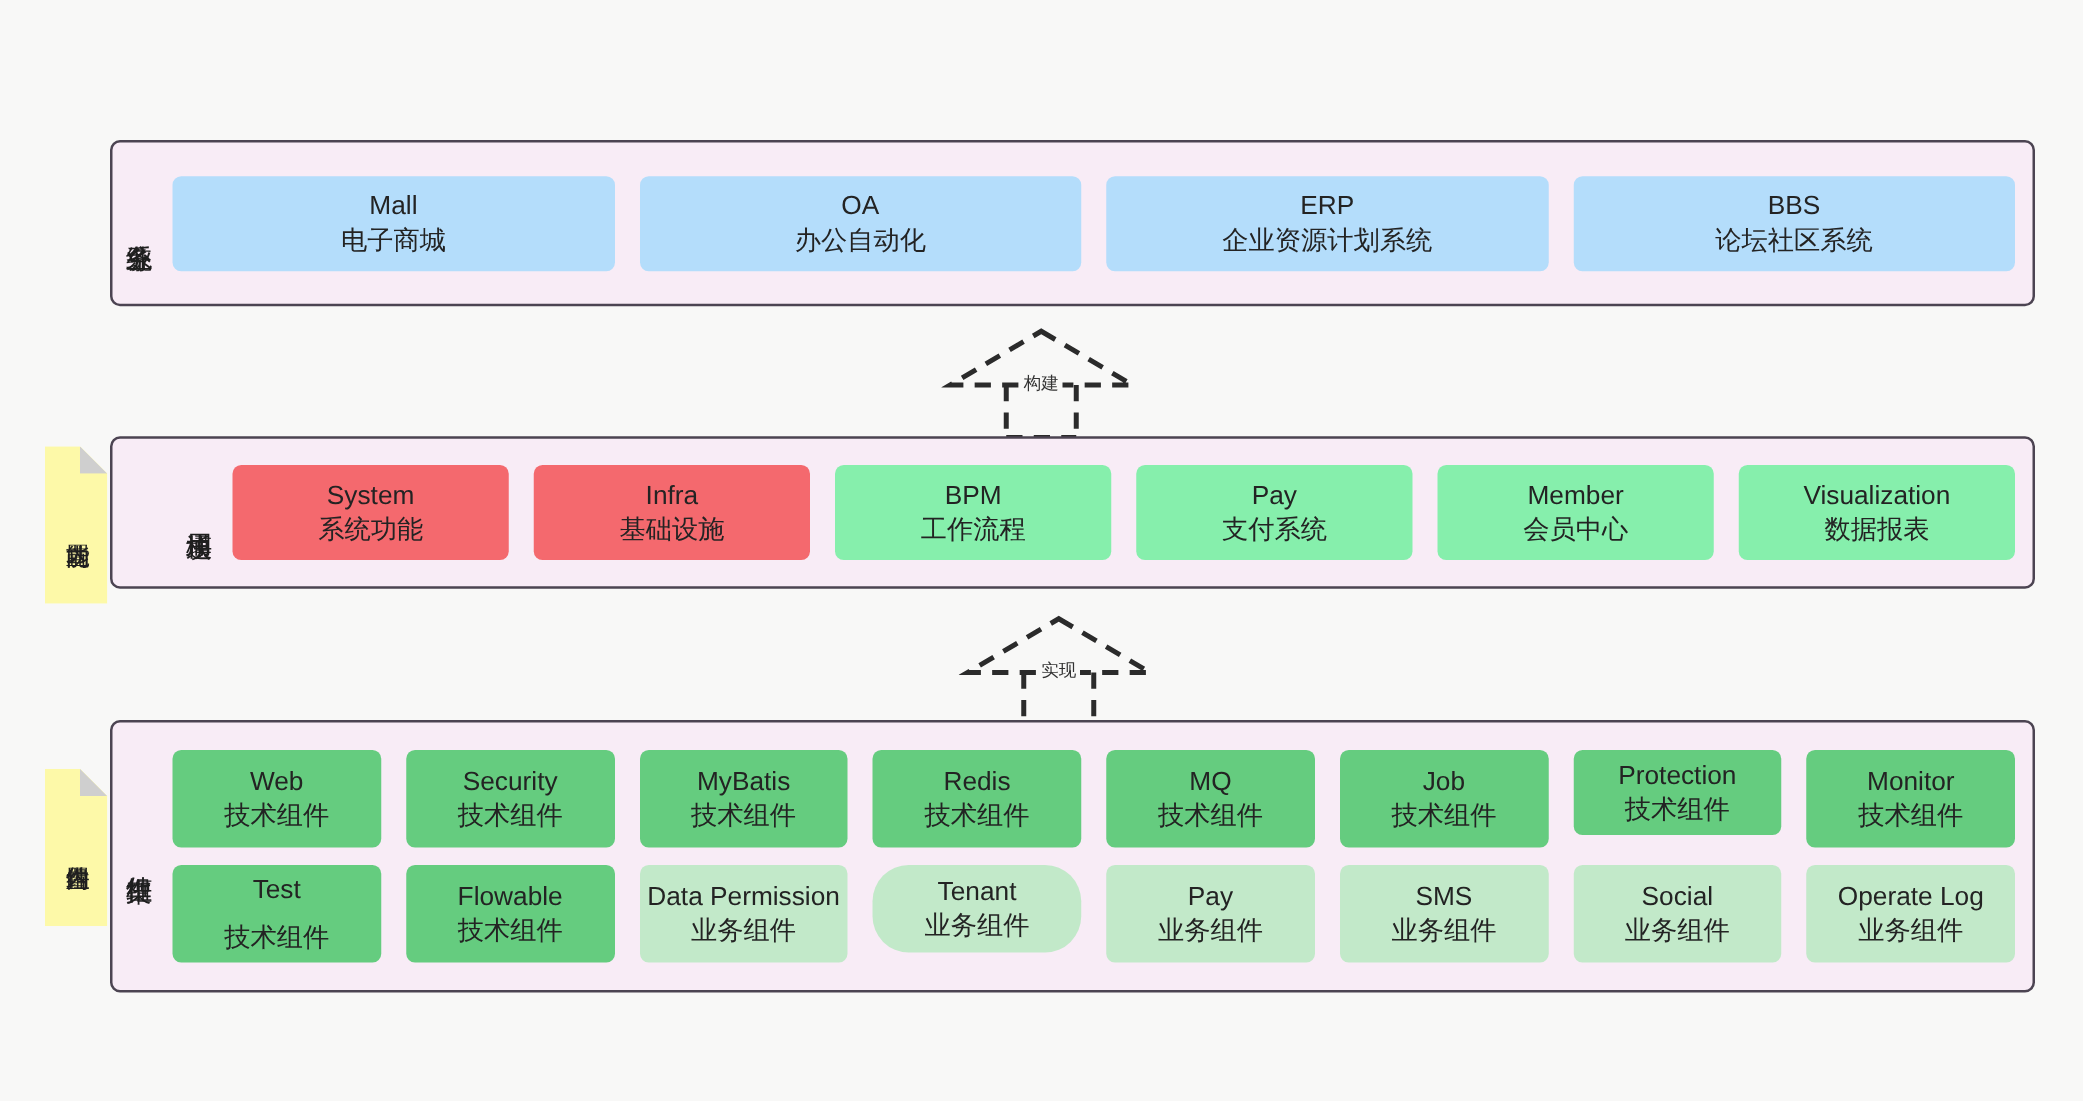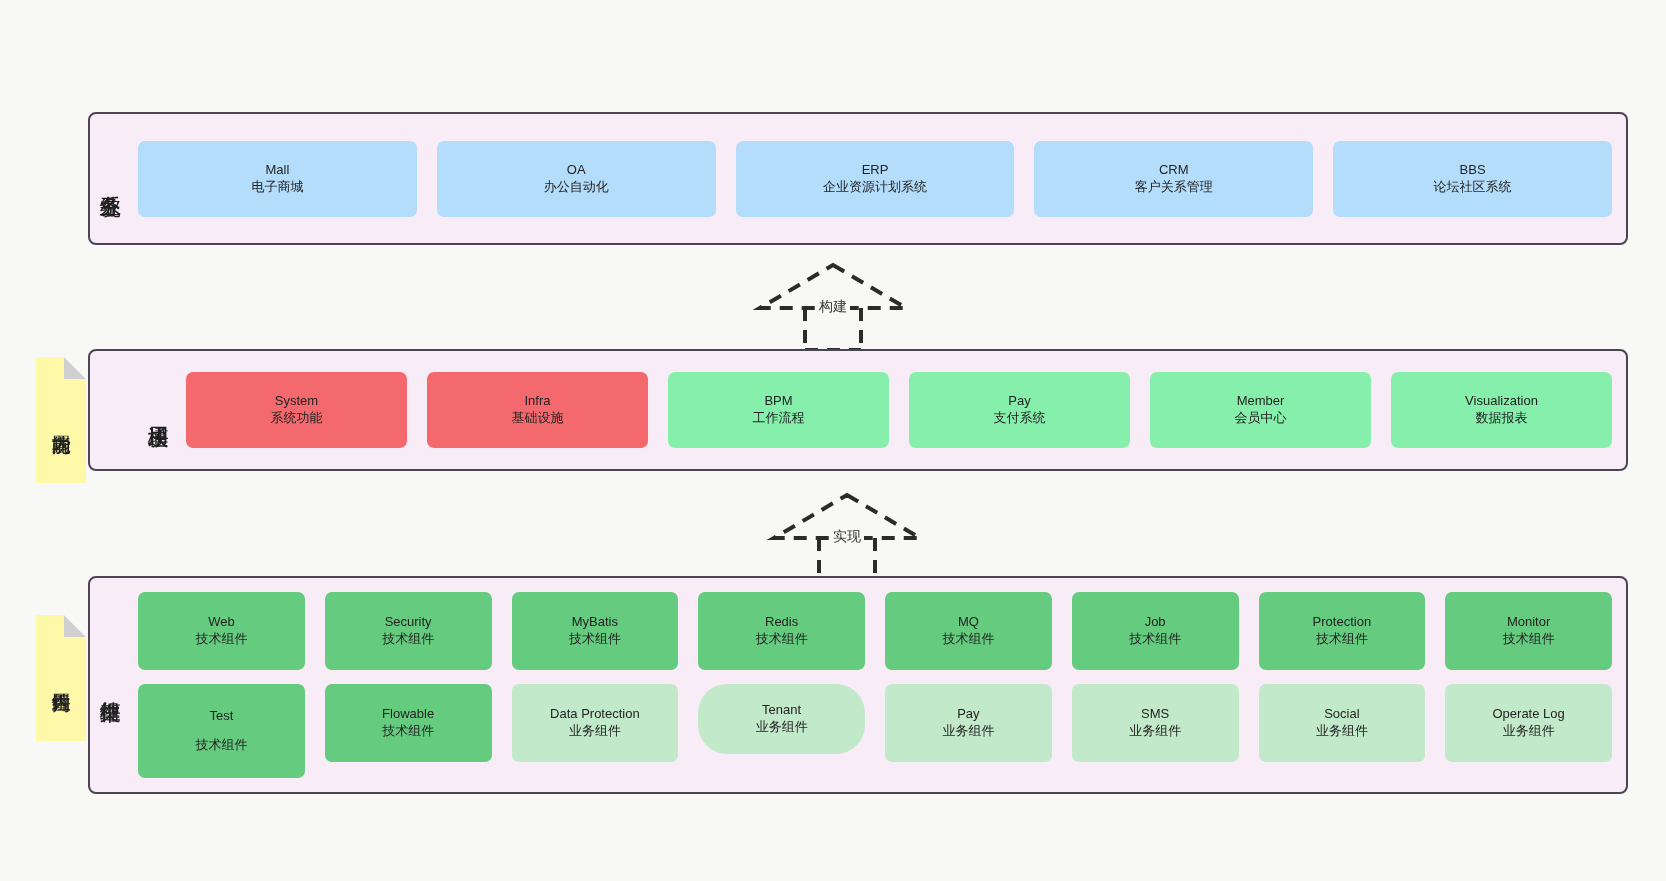--- a/index.html
+++ b/index.html
@@ -56,21 +56,21 @@
     align-items: stretch;
   }
   .cell {
     flex: 1 1 0;
     border-radius: 7px;
     display: flex;
     flex-direction: column;
     align-items: center;
     justify-content: center;
     text-align: center;
-    font-size: 13px;
+    font-size: 21px;
     line-height: 1.30;
     color: #232323;
     padding: 4px 6px;
     box-sizing: border-box;
     user-select: none;
   }
   .cell .l1 { white-space: nowrap; }
   .cell .l2 { white-space: nowrap; }
   .cell.wrap .l1 { white-space: normal; }
 
@@ -145,24 +145,20 @@
       <div class="cell c-blue" style="height:76px;">
         <span class="l1">OA</span>
         <span class="l2">办公自动化</span>
       </div>
 
       <div class="cell c-blue" style="height:76px;">
         <span class="l1">ERP</span>
         <span class="l2">企业资源计划系统</span>
       </div>
 
-      <div class="cell c-blue" style="height:76px;">
-        <span class="l1">CRM</span>
-        <span class="l2">客户关系管理</span>
-      </div>
 
 
       <div class="cell c-blue" style="height:76px;">
         <span class="l1">BBS</span>
         <span class="l2">论坛社区系统</span>
       </div>
 
     </div>
   </div>
 </div>
@@ -258,41 +254,41 @@
         <span class="l2">技术组件</span>
       </div>
       <div class="cell c-green" style="height:78px;">
         <span class="l1">MQ</span>
         <span class="l2">技术组件</span>
       </div>
       <div class="cell c-green" style="height:78px;">
         <span class="l1">Job</span>
         <span class="l2">技术组件</span>
       </div>
-      <div class="cell c-green" style="height:78px;">
+      <div class="cell c-green" style="height:68px;">
         <span class="l1">Protection</span>
         <span class="l2">技术组件</span>
       </div>
       <div class="cell c-green" style="height:78px;">
         <span class="l1">Monitor</span>
         <span class="l2">技术组件</span>
       </div>
     </div>
 
     <div class="row">
-      <div class="cell c-green" style="height:94px;gap:12px;">
+      <div class="cell c-green" style="height:78px;gap:12px;">
         <span class="l1">Test</span>
         <span class="l2">技术组件</span>
       </div>
       <div class="cell c-green" style="height:78px;">
         <span class="l1">Flowable</span>
         <span class="l2">技术组件</span>
       </div>
       <div class="cell c-greenlight wrap" style="height:78px;">
-        <span class="l1">Data Protection</span>
+        <span class="l1">Data Permission</span>
         <span class="l2">业务组件</span>
       </div>
       <div class="cell c-greenlight" style="height:70px;border-radius:29px;">
         <span class="l1">Tenant</span>
         <span class="l2">业务组件</span>
       </div>
       <div class="cell c-greenlight" style="height:78px;">
         <span class="l1">Pay</span>
         <span class="l2">业务组件</span>
       </div>

